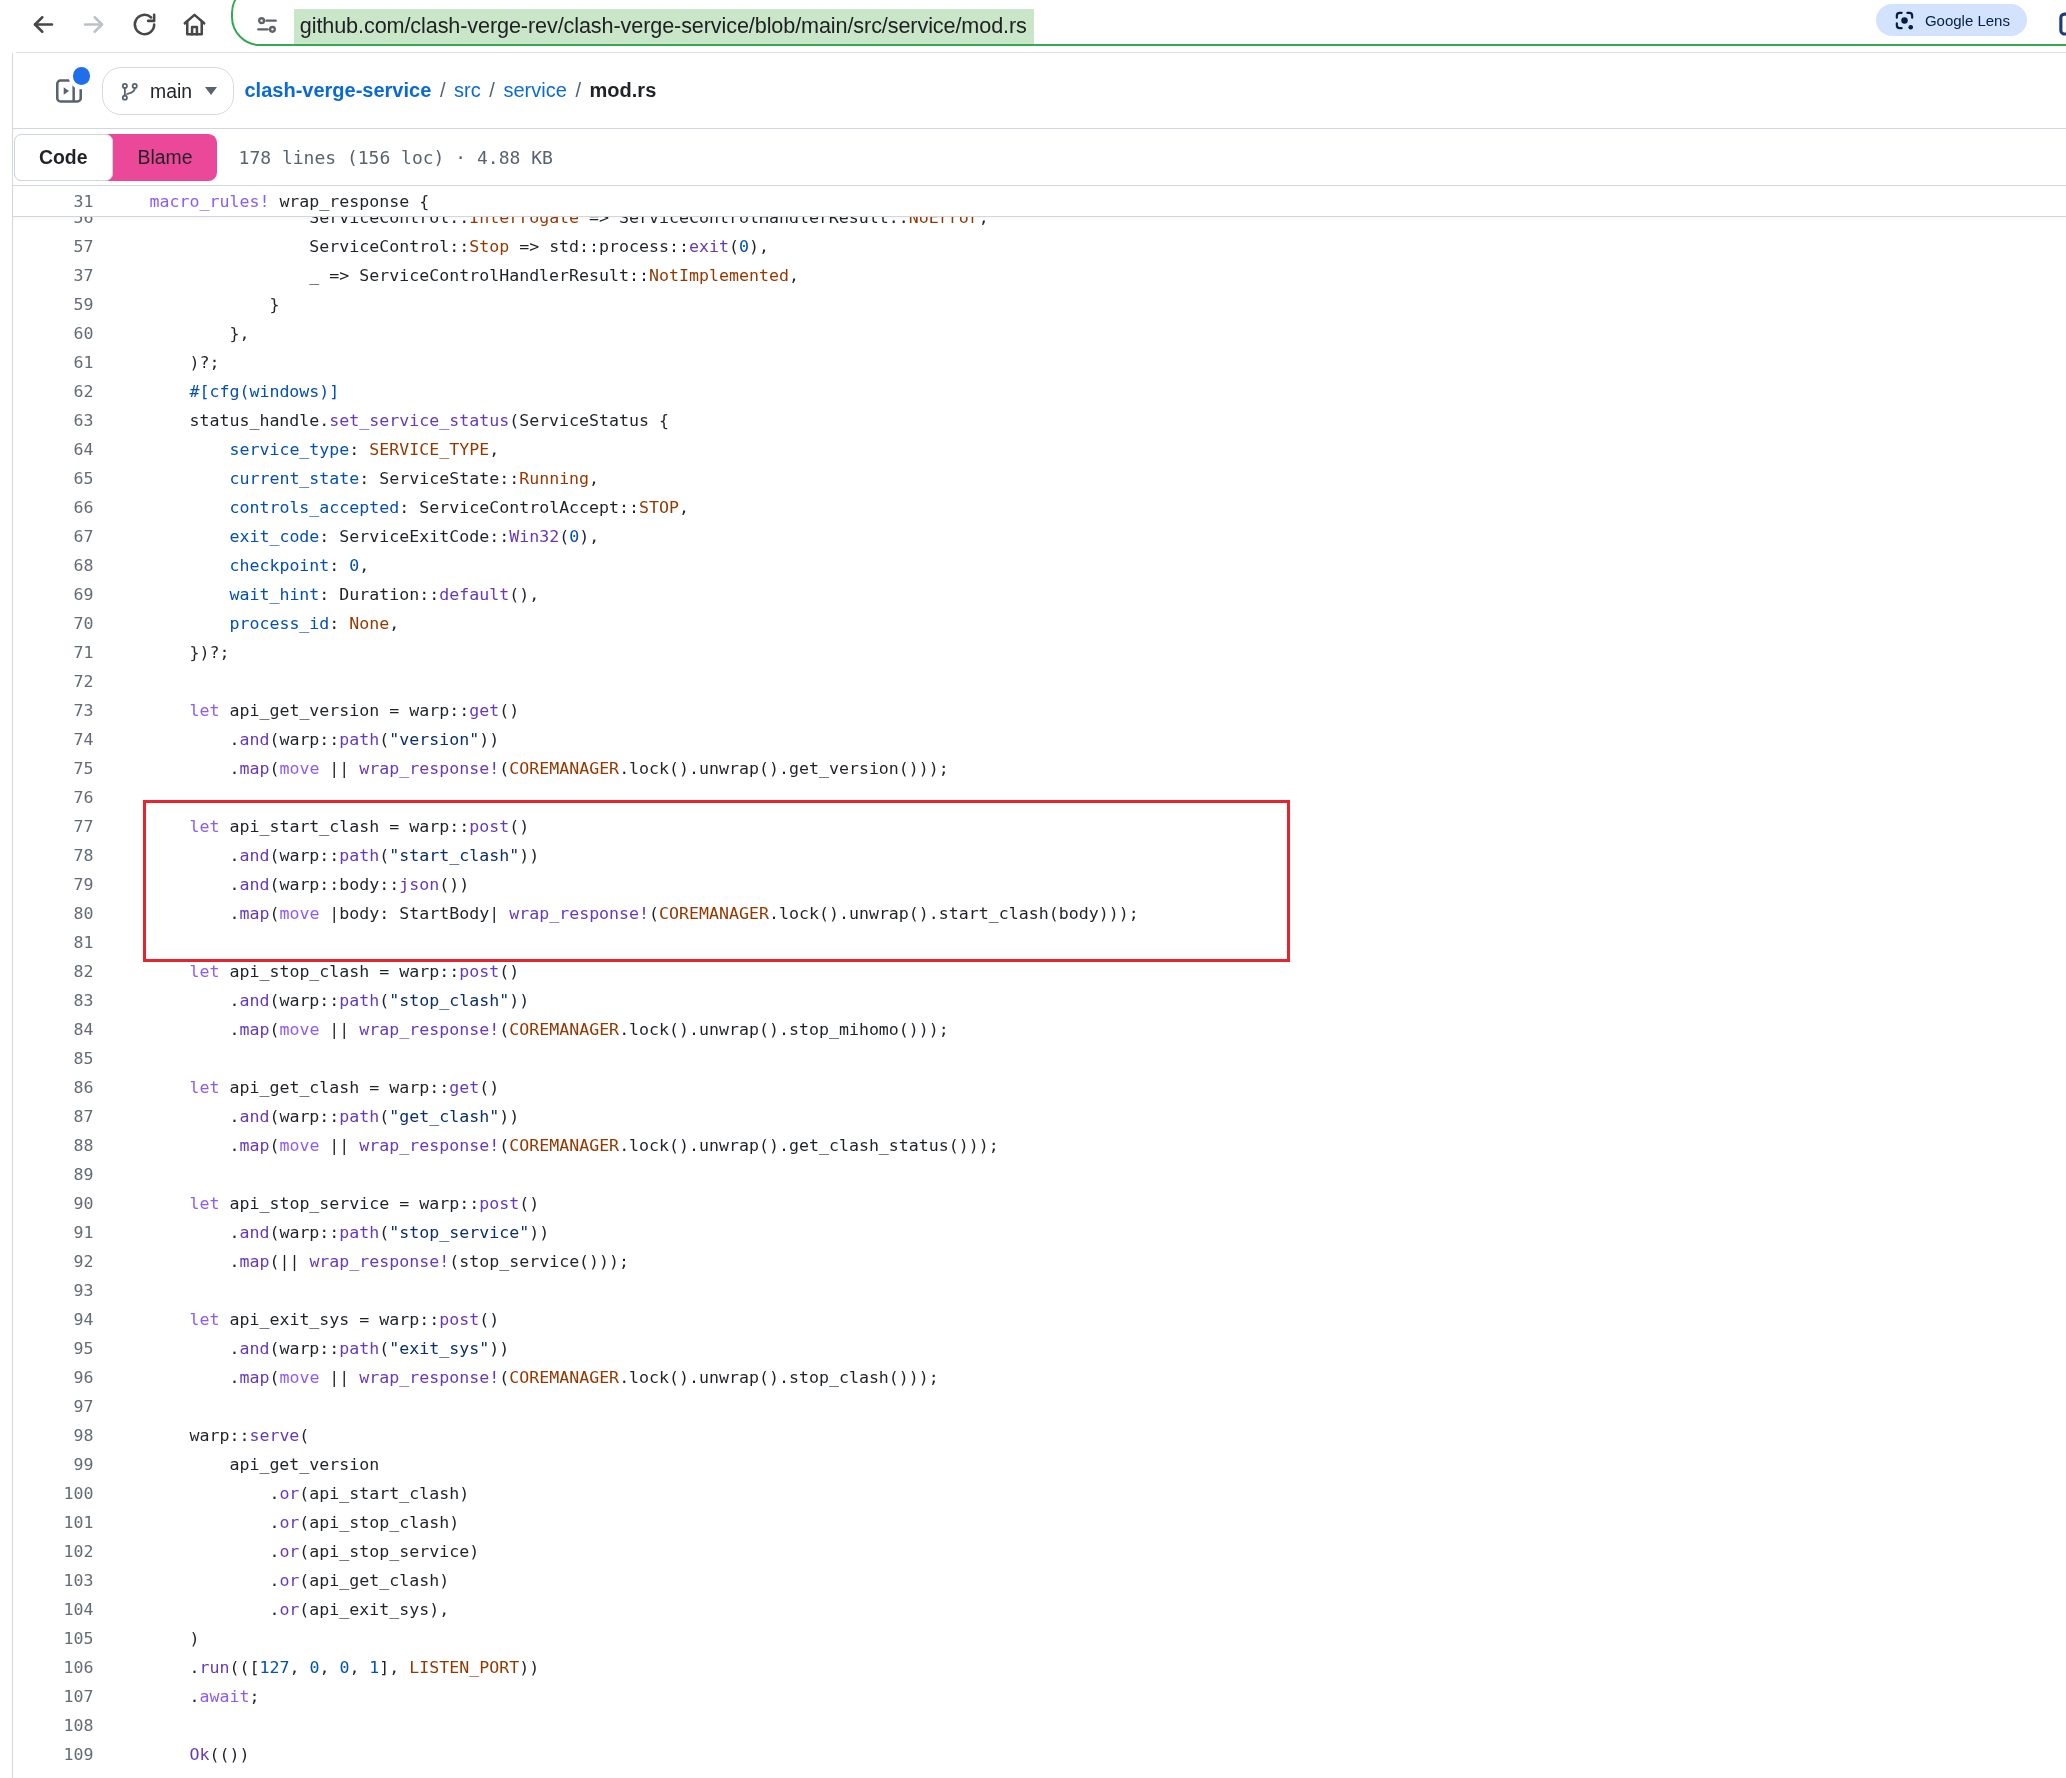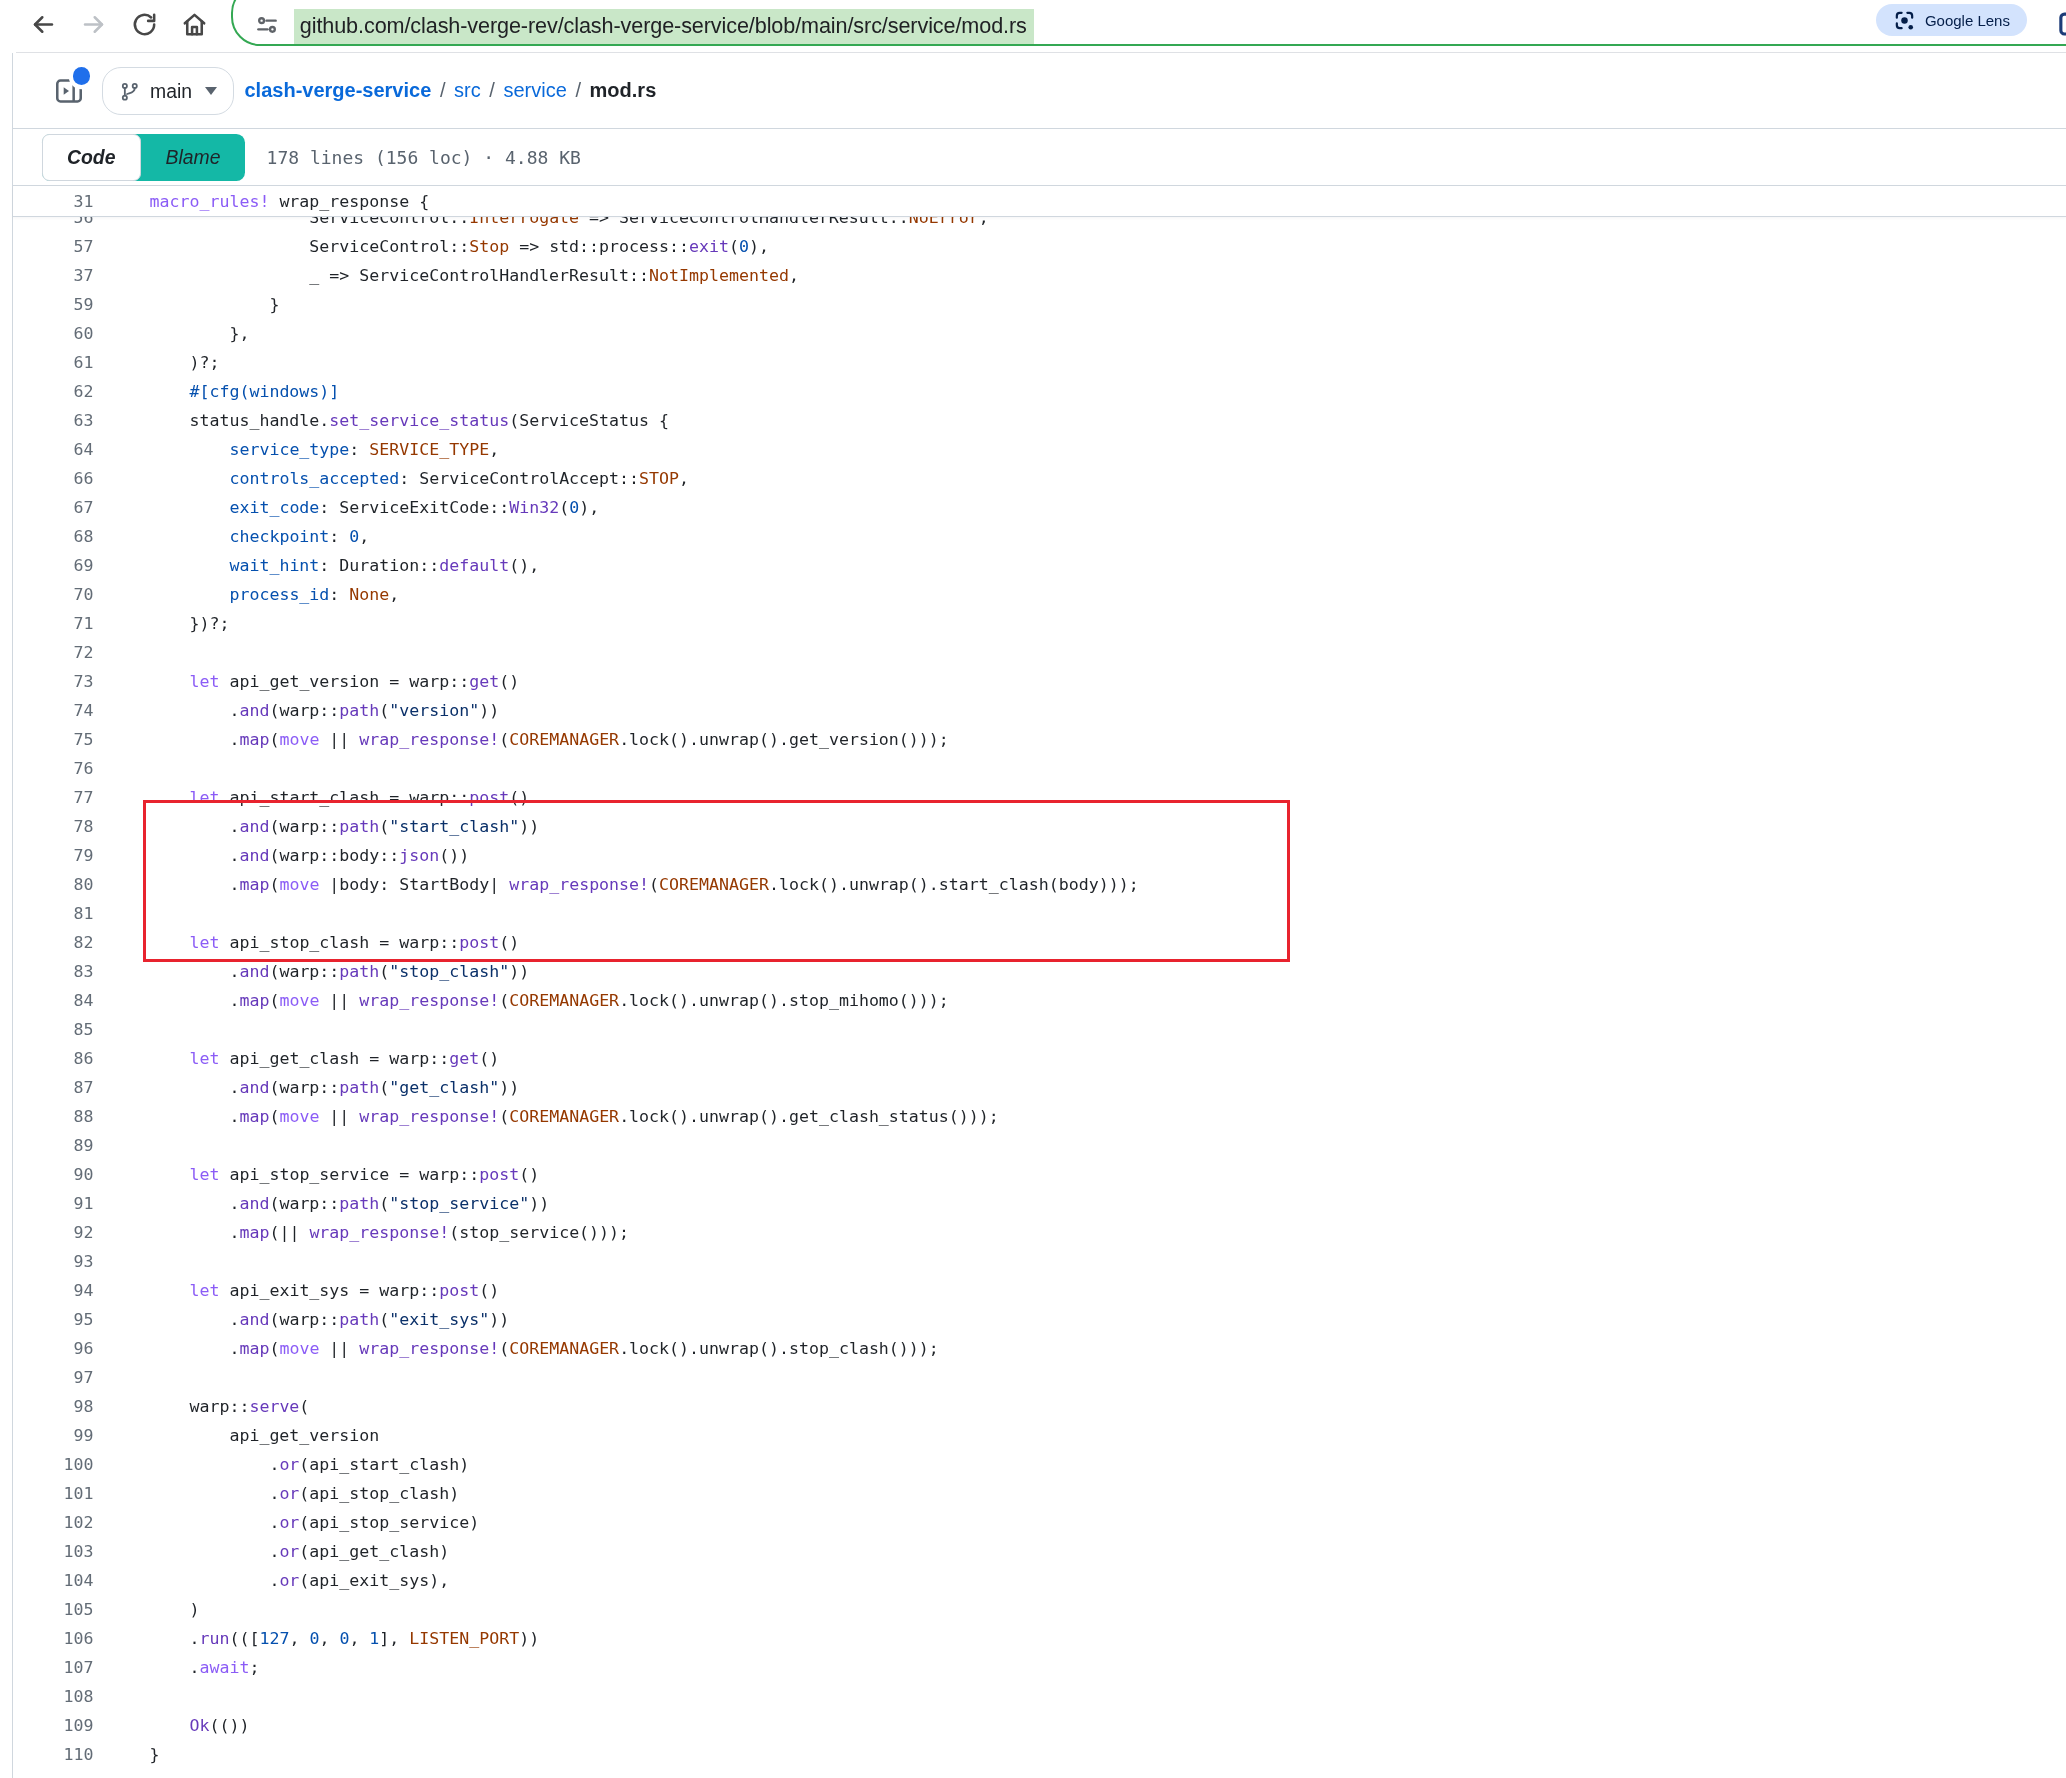--- a/index.html
+++ b/index.html
@@ -34,21 +34,21 @@
               border-top:8px solid #59636e;margin-left:2.9px;}
   .breadcrumb{position:absolute;left:232px;top:0;height:75px;display:flex;align-items:center;
               font-size:20px;white-space:nowrap;}
   .bc-link{color:#0969da;text-decoration:none;cursor:pointer;}
   .bc-repo{font-weight:600;}
   .bc-sep{color:#59636e;margin:0 8.6px;}
   .bc-file{font-weight:600;color:#1f2328;}
 
   .file-toolbar{position:relative;height:56px;border-bottom:1.4px solid #d0d7de;background:#fff;
                 display:flex;align-items:center;}
-  .seg-ctl{margin-left:29px;display:flex;align-items:center;background:#14b8a6;border-radius:8.6px;font-style:italic;}
+  .seg-ctl{margin-left:1px;display:flex;align-items:center;background:#ec4899;border-radius:8.6px;}
   .seg{height:45px;display:flex;align-items:center;padding:0 24.5px;font-size:19.4px;border-radius:7.2px;
        cursor:pointer;}
   .seg-active{background:#fff;border:1.4px solid #d0d7de;font-weight:600;color:#1f2328;}
   .seg-plain{color:#1f2328;font-weight:400;}
   .file-info{margin-left:21.6px;font-family:"DejaVu Sans Mono",monospace;font-size:18px;color:#59636e;
              white-space:nowrap;}
 
   
   .code-area{position:relative;background:#fff;}
   .sticky-line{height:30px;border-bottom:1.4px solid #d0d7de;background:#fff;position:relative;z-index:6;
@@ -218,20 +218,24 @@
         </div>
         <div class="crow">
           <div class="lnum">63</div>
           <pre class="ccode"><span class="tk-t">    status_handle.</span><span class="tk-f">set_service_status</span><span class="tk-t">(ServiceStatus {</span></pre>
         </div>
         <div class="crow">
           <div class="lnum">64</div>
           <pre class="ccode"><span class="tk-t">        </span><span class="tk-c">service_type</span><span class="tk-t">: </span><span class="tk-o">SERVICE_TYPE</span><span class="tk-t">,</span></pre>
         </div>
         <div class="crow">
+          <div class="lnum">65</div>
+          <pre class="ccode"><span class="tk-t">        </span><span class="tk-c">current_state</span><span class="tk-t">: ServiceState::</span><span class="tk-o">Running</span><span class="tk-t">,</span></pre>
+        </div>
+        <div class="crow">
           <div class="lnum">66</div>
           <pre class="ccode"><span class="tk-t">        </span><span class="tk-c">controls_accepted</span><span class="tk-t">: ServiceControlAccept::</span><span class="tk-o">STOP</span><span class="tk-t">,</span></pre>
         </div>
         <div class="crow">
           <div class="lnum">67</div>
           <pre class="ccode"><span class="tk-t">        </span><span class="tk-c">exit_code</span><span class="tk-t">: ServiceExitCode::</span><span class="tk-f">Win32</span><span class="tk-t">(</span><span class="tk-c">0</span><span class="tk-t">),</span></pre>
         </div>
         <div class="crow">
           <div class="lnum">68</div>
           <pre class="ccode"><span class="tk-t">        </span><span class="tk-c">checkpoint</span><span class="tk-t">: </span><span class="tk-c">0</span><span class="tk-t">,</span></pre>

